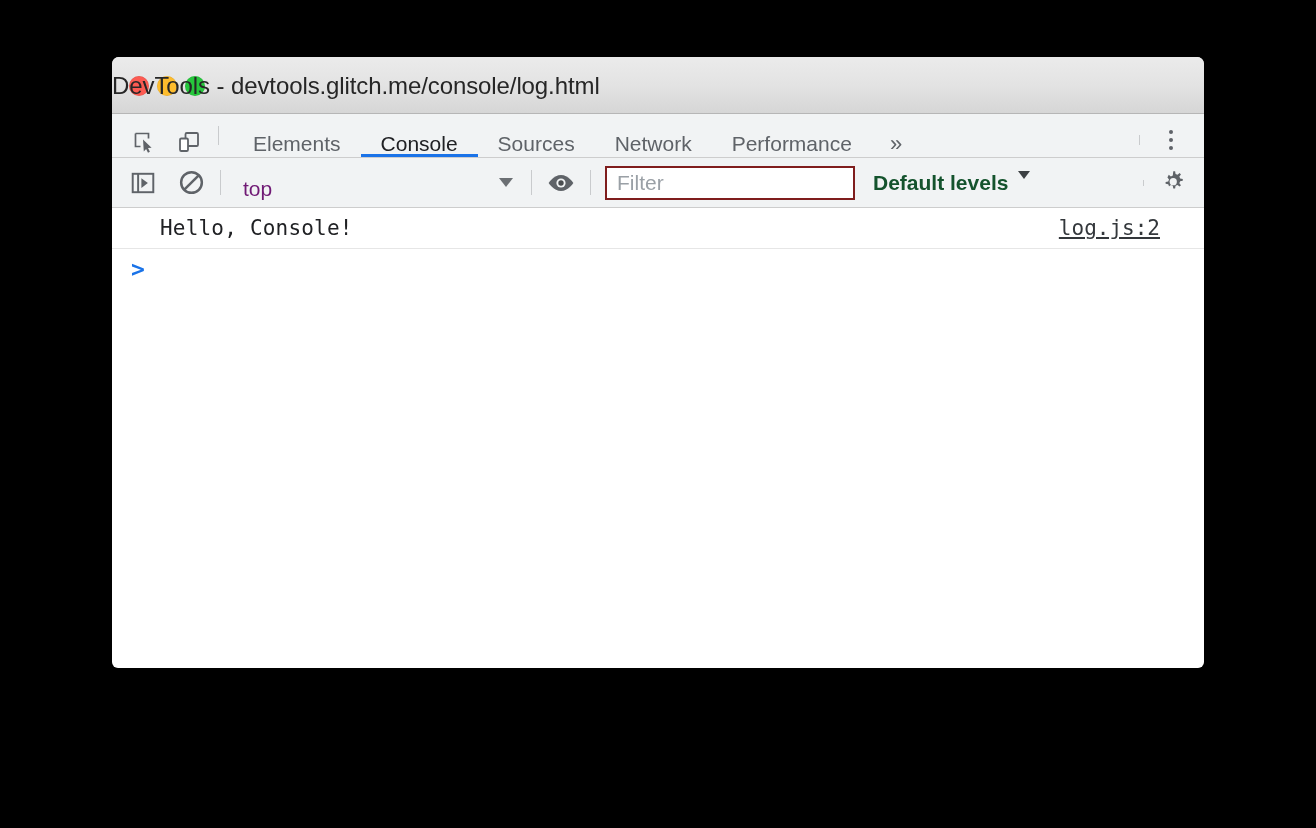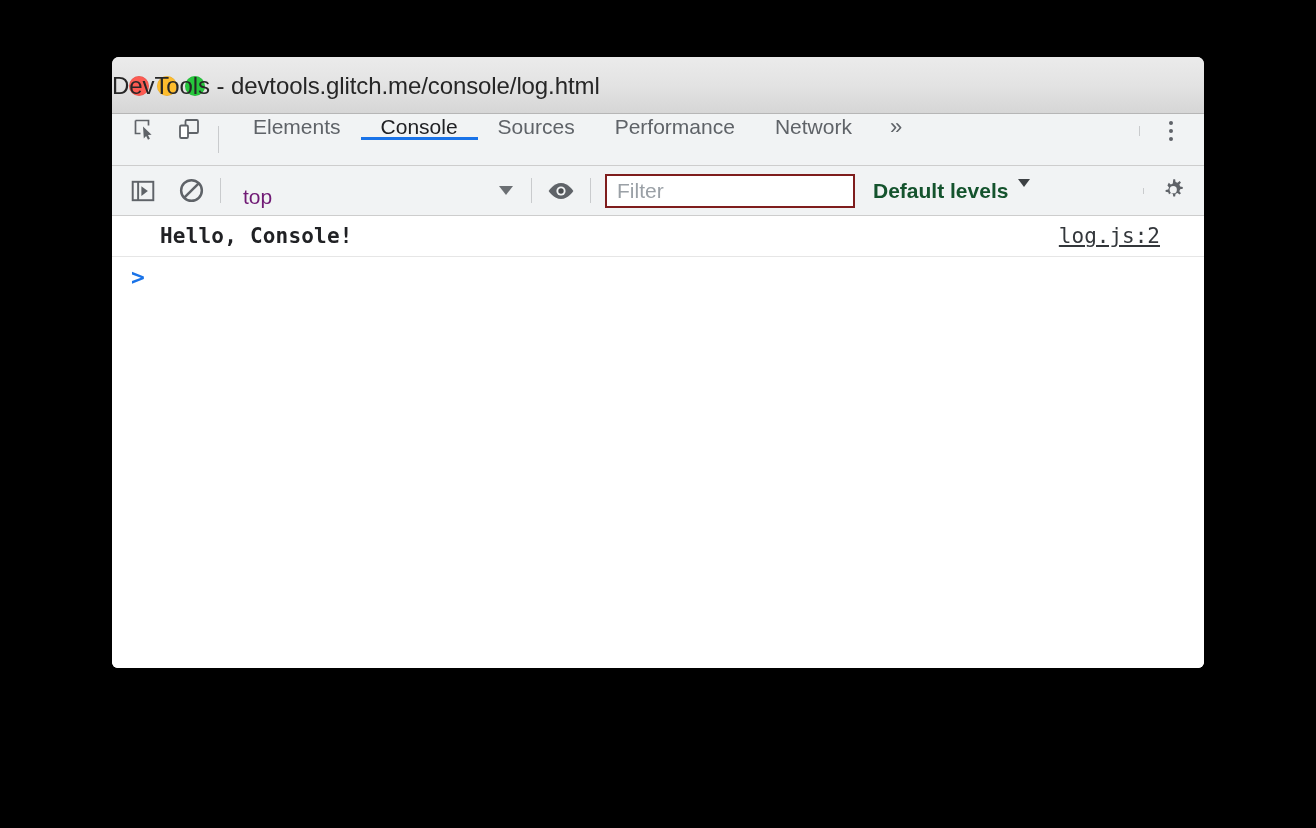--- a/index.html
+++ b/index.html
@@ -56,26 +56,26 @@
     left: 0; right: 0;
     top: 15px;
     font-size: 24px;
     color: #262626;
     letter-spacing: -0.1px;
   }
 
   
   .tabbar {
     position: relative;
-    height: 52px;
+    height: 44px;
     background: #f1f3f4;
     border-bottom: 1px solid #cdcdcd;
     box-sizing: border-box;
     display: flex;
-    align-items: flex-start;
+    align-items: flex-end;
   }
   .tb-icons {
     display: flex;
     align-items: center;
     padding-left: 17px;
     gap: 15px;
   }
   .icon-btn {
     width: 30px;
     height: 30px;
@@ -216,21 +216,20 @@
     align-items: center;
     padding-left: 48px;
     padding-right: 44px;
     box-sizing: border-box;
   }
   .msg-text {
     font-family: "DejaVu Sans Mono", monospace;
     font-size: 21px;
     color: #202124;
     letter-spacing: 0.2px;
-    font-weight: bold;
   }
   .msg-link {
     margin-left: auto;
     font-family: "DejaVu Sans Mono", monospace;
     font-size: 21px;
     color: #33373b;
     text-decoration: underline;
   }
   .prompt-row {
     height: 40px;
@@ -278,22 +277,22 @@
         </svg>
       </div>
     </div>
 
     <div class="vdiv"></div>
 
     <div class="tabs">
       <div class="tab">Elements</div>
       <div class="tab active">Console</div>
       <div class="tab">Sources</div>
+      <div class="tab">Network</div>
       <div class="tab">Performance</div>
-      <div class="tab">Network</div>
       <div class="tab-more">»</div>
     </div>
 
     <div class="tb-right">
       <div class="vdiv"></div>
       <div class="dots-v">
         <i></i>
         <i></i>
         <i></i>
       </div>

